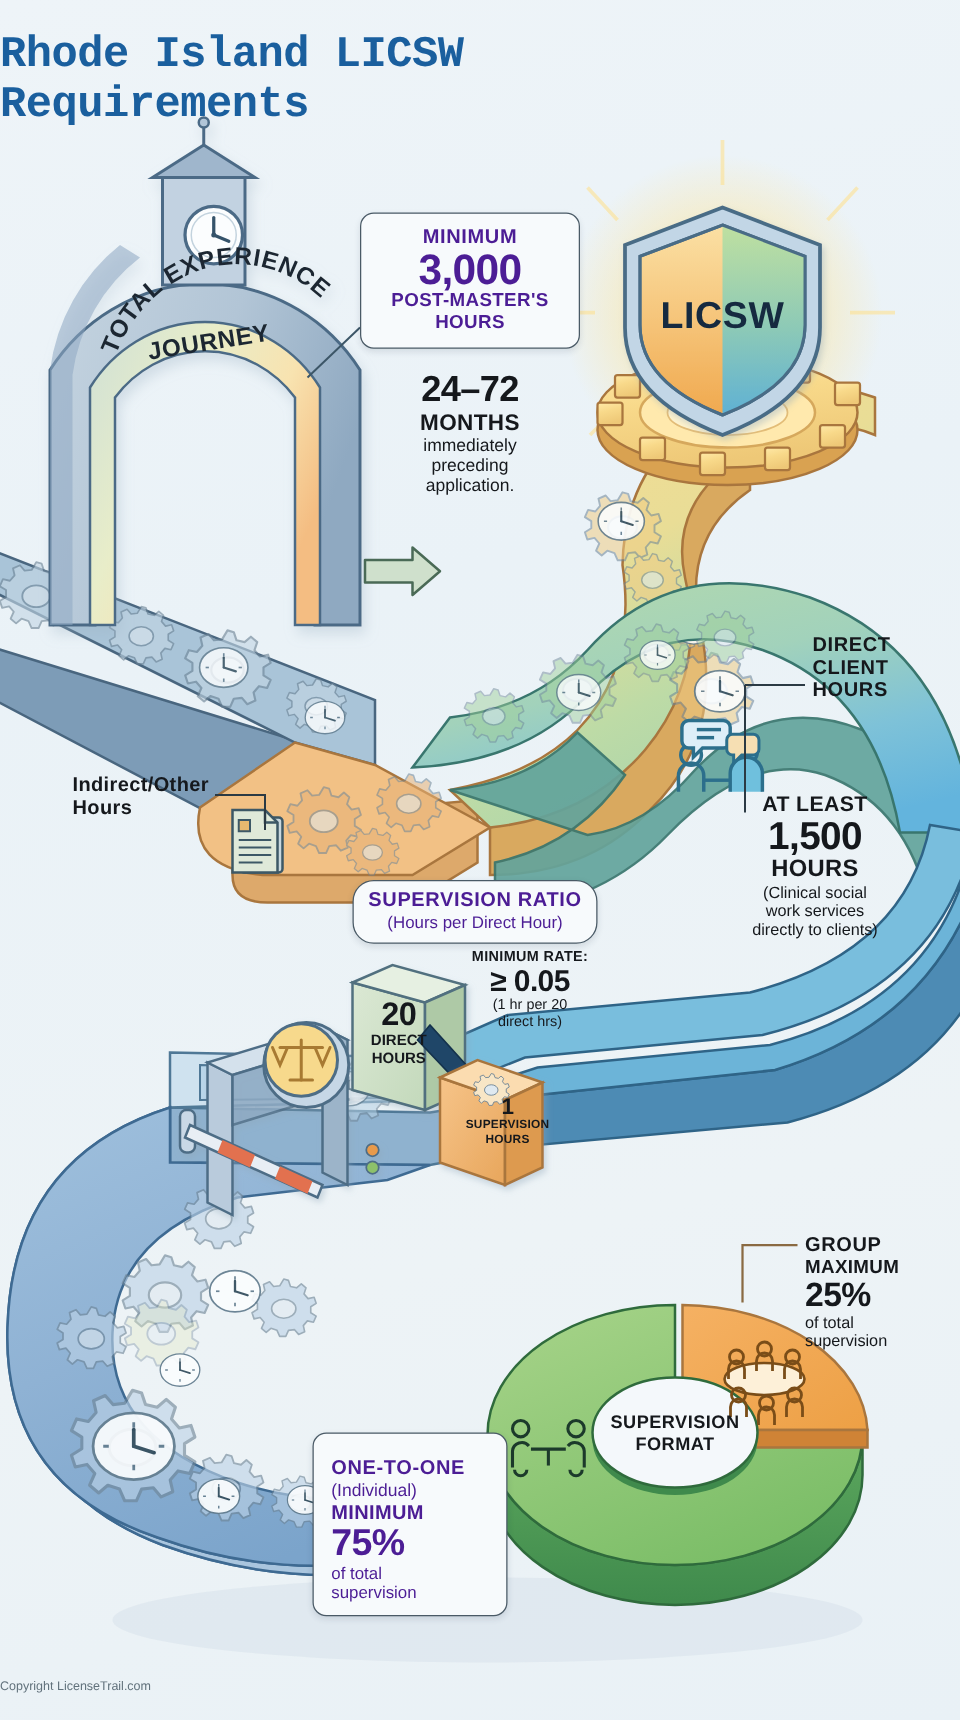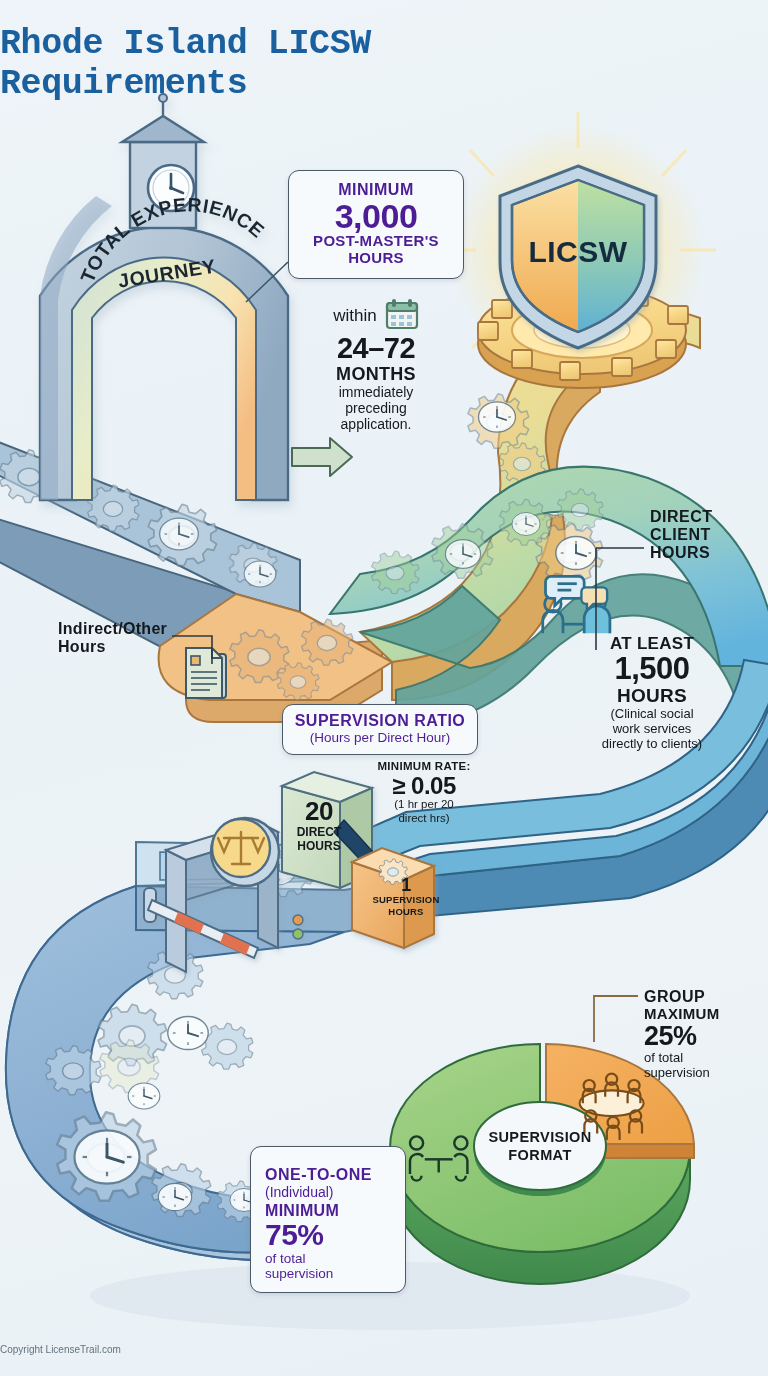--- a/index.html
+++ b/index.html
@@ -44,21 +44,21 @@
   .lbl-xs { font-size: 11.5px; line-height: 1.18; }
   .freetext { position: absolute; z-index: 40; color: #15181c; }
   .plain { font-weight: normal; }
 
   
   #box-3000 { left: 288px; top: 170px; width: 176px; padding: 10px 8px 11px; }
   #t-within { left: 296px; top: 298px; width: 160px; text-align: center; }
   #lbl-direct { left: 650px; top: 508px; width: 116px; text-align: left; }
   #t-1500 { left: 568px; top: 634px; width: 168px; text-align: center; }
   #lbl-indirect { left: 58px; top: 620px; width: 140px; text-align: left; }
-  #box-ratio { left: 282px; top: 704px; width: 196px; padding: 7px 6px 8px; }
+  #box-ratio { left: 282px; top: 704px; width: 196px; padding: 7px 6px 8px; border-radius: 17px; }
   #t-rate { left: 364px; top: 760px; width: 120px; text-align: center; }
   #t-20box { left: 286px; top: 798px; width: 66px; text-align: center; }
   #t-1box { left: 362px; top: 876px; width: 88px; text-align: center; }
   #lbl-group { left: 644px; top: 988px; width: 122px; text-align: left; }
   #box-121 { left: 250px; top: 1146px; width: 156px; padding: 19px 4px 10px 14px; text-align: left; }
   #footer { left: 0; top: 1344px; width: 768px; text-align: left;
             font-size: 10px; color: #62727c; }
 </style>
 </head>
 <body>
@@ -515,39 +515,20 @@
   </svg>
 
   <div class="callout" id="box-3000">
     <div class="lbl-lg">MINIMUM</div>
     <div class="num-xl">3,000</div>
     <div class="lbl-md">POST-MASTER'S</div>
     <div class="lbl-md">HOURS</div>
   </div>
 
   <div class="freetext" id="t-within">
-    <div style="display:flex; align-items:center; justify-content:center; gap:8px;">
-      <span class="lbl-sm plain" style="font-size:17px;">within</span>
-      <span>
-        <svg width="34" height="32" viewBox="0 0 34 32">
-          <rect x="2" y="5" width="30" height="25" rx="3" fill="#eef5f2" stroke="#4f7f6a" stroke-width="2.2"></rect>
-          <rect x="2" y="5" width="30" height="8" rx="3" fill="#8bbfa8" stroke="#4f7f6a" stroke-width="2.2"></rect>
-          <rect x="7" y="1" width="4" height="8" rx="2" fill="#4f7f6a"></rect>
-          <rect x="23" y="1" width="4" height="8" rx="2" fill="#4f7f6a"></rect>
-          <g fill="#9fc4d8">
-            <rect x="6" y="17" width="5" height="4"></rect>
-              <rect x="14" y="17" width="5" height="4"></rect>
-              <rect x="22" y="17" width="5" height="4"></rect>
-            <rect x="6" y="24" width="5" height="4"></rect>
-              <rect x="14" y="24" width="5" height="4"></rect>
-              <rect x="22" y="24" width="5" height="4"></rect>
-          </g>
-        </svg>
-      </span>
-    </div>
     <div class="num-lg">24–72</div>
     <div class="lbl-md" style="font-size:18px;">MONTHS</div>
     <div class="lbl-sm plain" style="font-size:14px;">immediately</div>
     <div class="lbl-sm plain" style="font-size:14px;">preceding</div>
     <div class="lbl-sm plain" style="font-size:14px;">application.</div>
   </div>
 
   <div class="freetext" id="lbl-direct">
     <div class="lbl-lg">DIRECT</div>
     <div class="lbl-lg">CLIENT</div>

